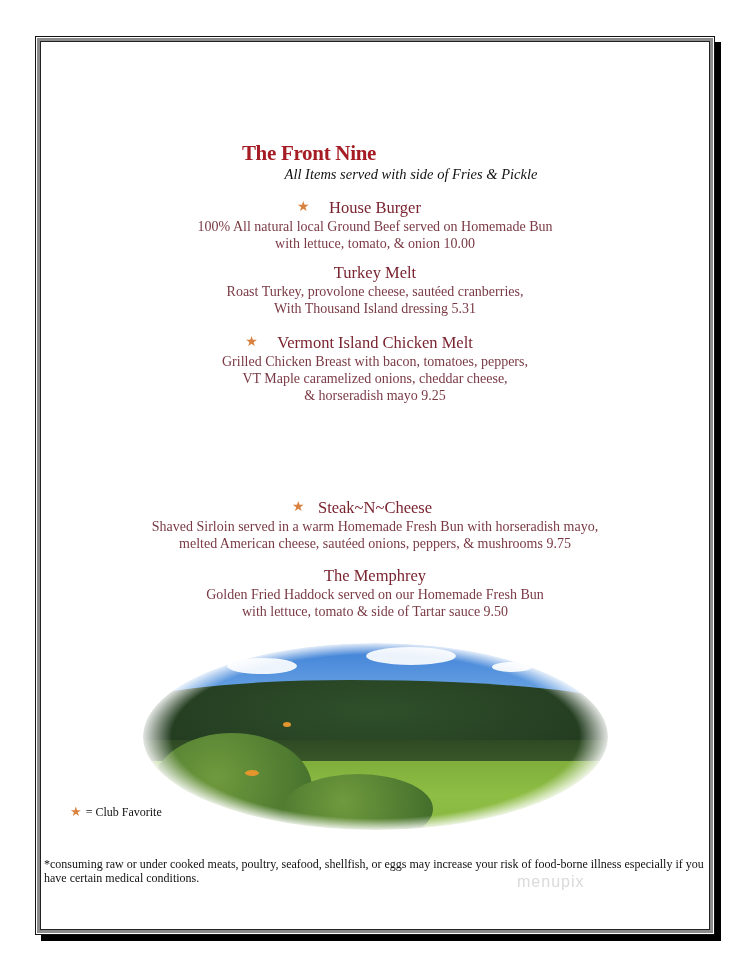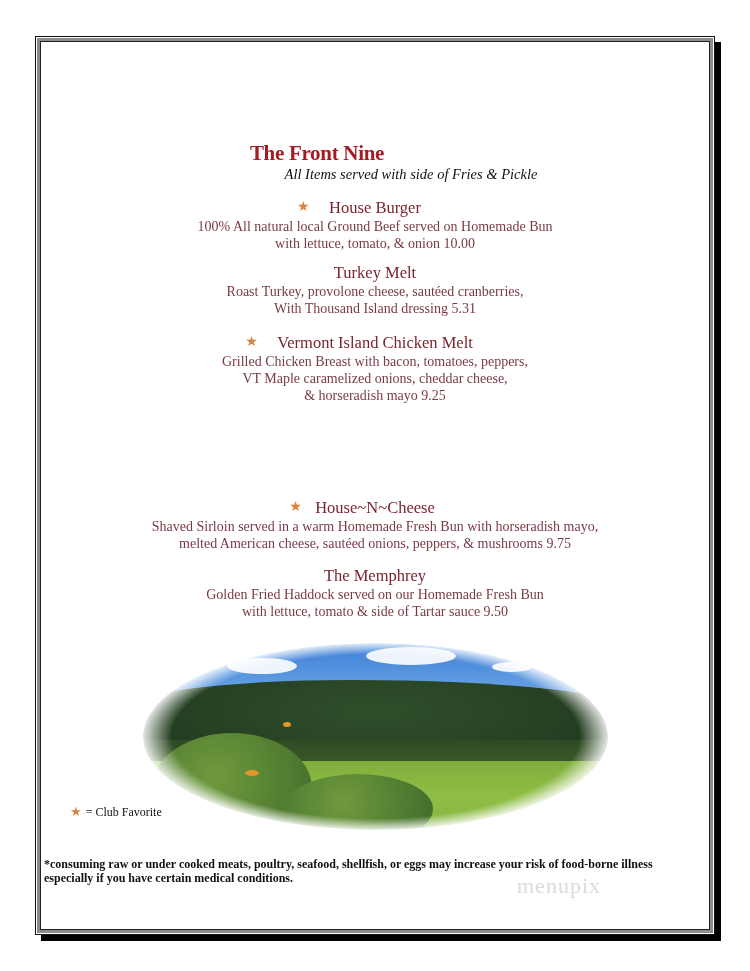--- a/index.html
+++ b/index.html
@@ -7,21 +7,21 @@
            font-family: "Liberation Serif", "DejaVu Serif", serif; }
 
     .frame-shadow { position: absolute; left: 41px; top: 42px; width: 680px; height: 899px; background: #000; }
     .frame { position: absolute; left: 35px; top: 36px; width: 680px; height: 899px; box-sizing: border-box;
              border: 1px solid #111; background: #fff; }
     .frame-band { position: absolute; inset: 1px; border: 3px solid #8c8c8c; }
     .frame-inner { position: absolute; inset: 4px; border: 1px solid #222; background: #fff; }
 
     .content { position: absolute; left: 0; top: 0; width: 750px; height: 971px; }
 
-    .title { position: absolute; left: 8px; width: 618px; top: 141px; text-align: center;
+    .title { position: absolute; left: 0; width: 618px; top: 141px; text-align: center;
              color: #a51c24; font-size: 21px; font-weight: bold; letter-spacing: -0.3px; }
     .subtitle { position: absolute; left: 0; width: 750px; top: 166px; text-align: center;
                 color: #111; font-size: 14.5px; font-style: italic; padding-left: 36px; }
 
     .item { position: absolute; left: 0; width: 750px; text-align: center; }
     .item-name { color: #7a2430; font-size: 16.5px; line-height: 20px; position: relative; display: inline-block; }
     .item-desc { color: #7a3a44; font-size: 14px; line-height: 17px; white-space: pre-line; text-align: center; }
     .star { position: absolute; top: 1px; color: #d9823f; font-size: 14px; line-height: 16px; }
 
     .scenery { position: absolute; left: 143px; top: 643px; width: 465px; height: 187px; border-radius: 50%;
@@ -38,24 +38,24 @@
                 background: linear-gradient(180deg, #2e4a24, #3f5f2a); }
     .lawn { position: absolute; left: 0; top: 63%; width: 100%; height: 37%;
             background: linear-gradient(180deg, #7fae3c 0%, #8fbe45 50%, #86b63f 100%); }
     .bush { position: absolute; border-radius: 50%; background: radial-gradient(circle at 40% 40%, #6f9a3d, #3f6a2a); }
     .flower { position: absolute; border-radius: 50%; background: #e3962d; }
 
     .legend { position: absolute; left: 70px; top: 804px; font-size: 12px; color: #111; }
     .legend .star { position: static; font-size: 13px; margin-right: 4px; }
 
     .disclaimer { position: absolute; left: 44px; top: 857px; width: 660px; font-size: 12px; line-height: 14px;
-                  color: #111; font-weight: bold; }
+                  color: #111; }
 
-    .watermark { position: absolute; left: 517px; top: 873px; font-family: Liberation Serif, serif;
-                 font-size: 22px; color: #dadada; letter-spacing: 1px; }
+    .watermark { position: absolute; left: 517px; top: 873px; font-family: Liberation Sans, sans-serif;
+                 font-size: 16px; color: #dadada; letter-spacing: 1px; }
   </style>
 </head>
 <body>
 
 <div class="frame-shadow"></div>
 <div class="frame">
   <div class="frame-band"></div>
   <div class="frame-inner"></div>
 </div>
 
@@ -88,21 +88,21 @@
     </div>
     <div class="item-desc">Grilled Chicken Breast with bacon, tomatoes, peppers,
 VT Maple caramelized onions, cheddar cheese,
 &amp; horseradish mayo   9.25</div>
   </div>
 
 
   <div class="item" style="top:498px;">
     <div class="item-name">
       <span class="star" style="left:-26px;">★</span>
-      <span>House~N~Cheese</span>
+      <span>Steak~N~Cheese</span>
     </div>
     <div class="item-desc">Shaved Sirloin served in a warm Homemade Fresh Bun with horseradish mayo,
 melted American cheese, sautéed onions, peppers, &amp; mushrooms   9.75</div>
   </div>
 
   <div class="item" style="top:566px;">
     <div class="item-name">
       <span>The Memphrey</span>
     </div>
     <div class="item-desc">Golden Fried Haddock served on our Homemade Fresh Bun

